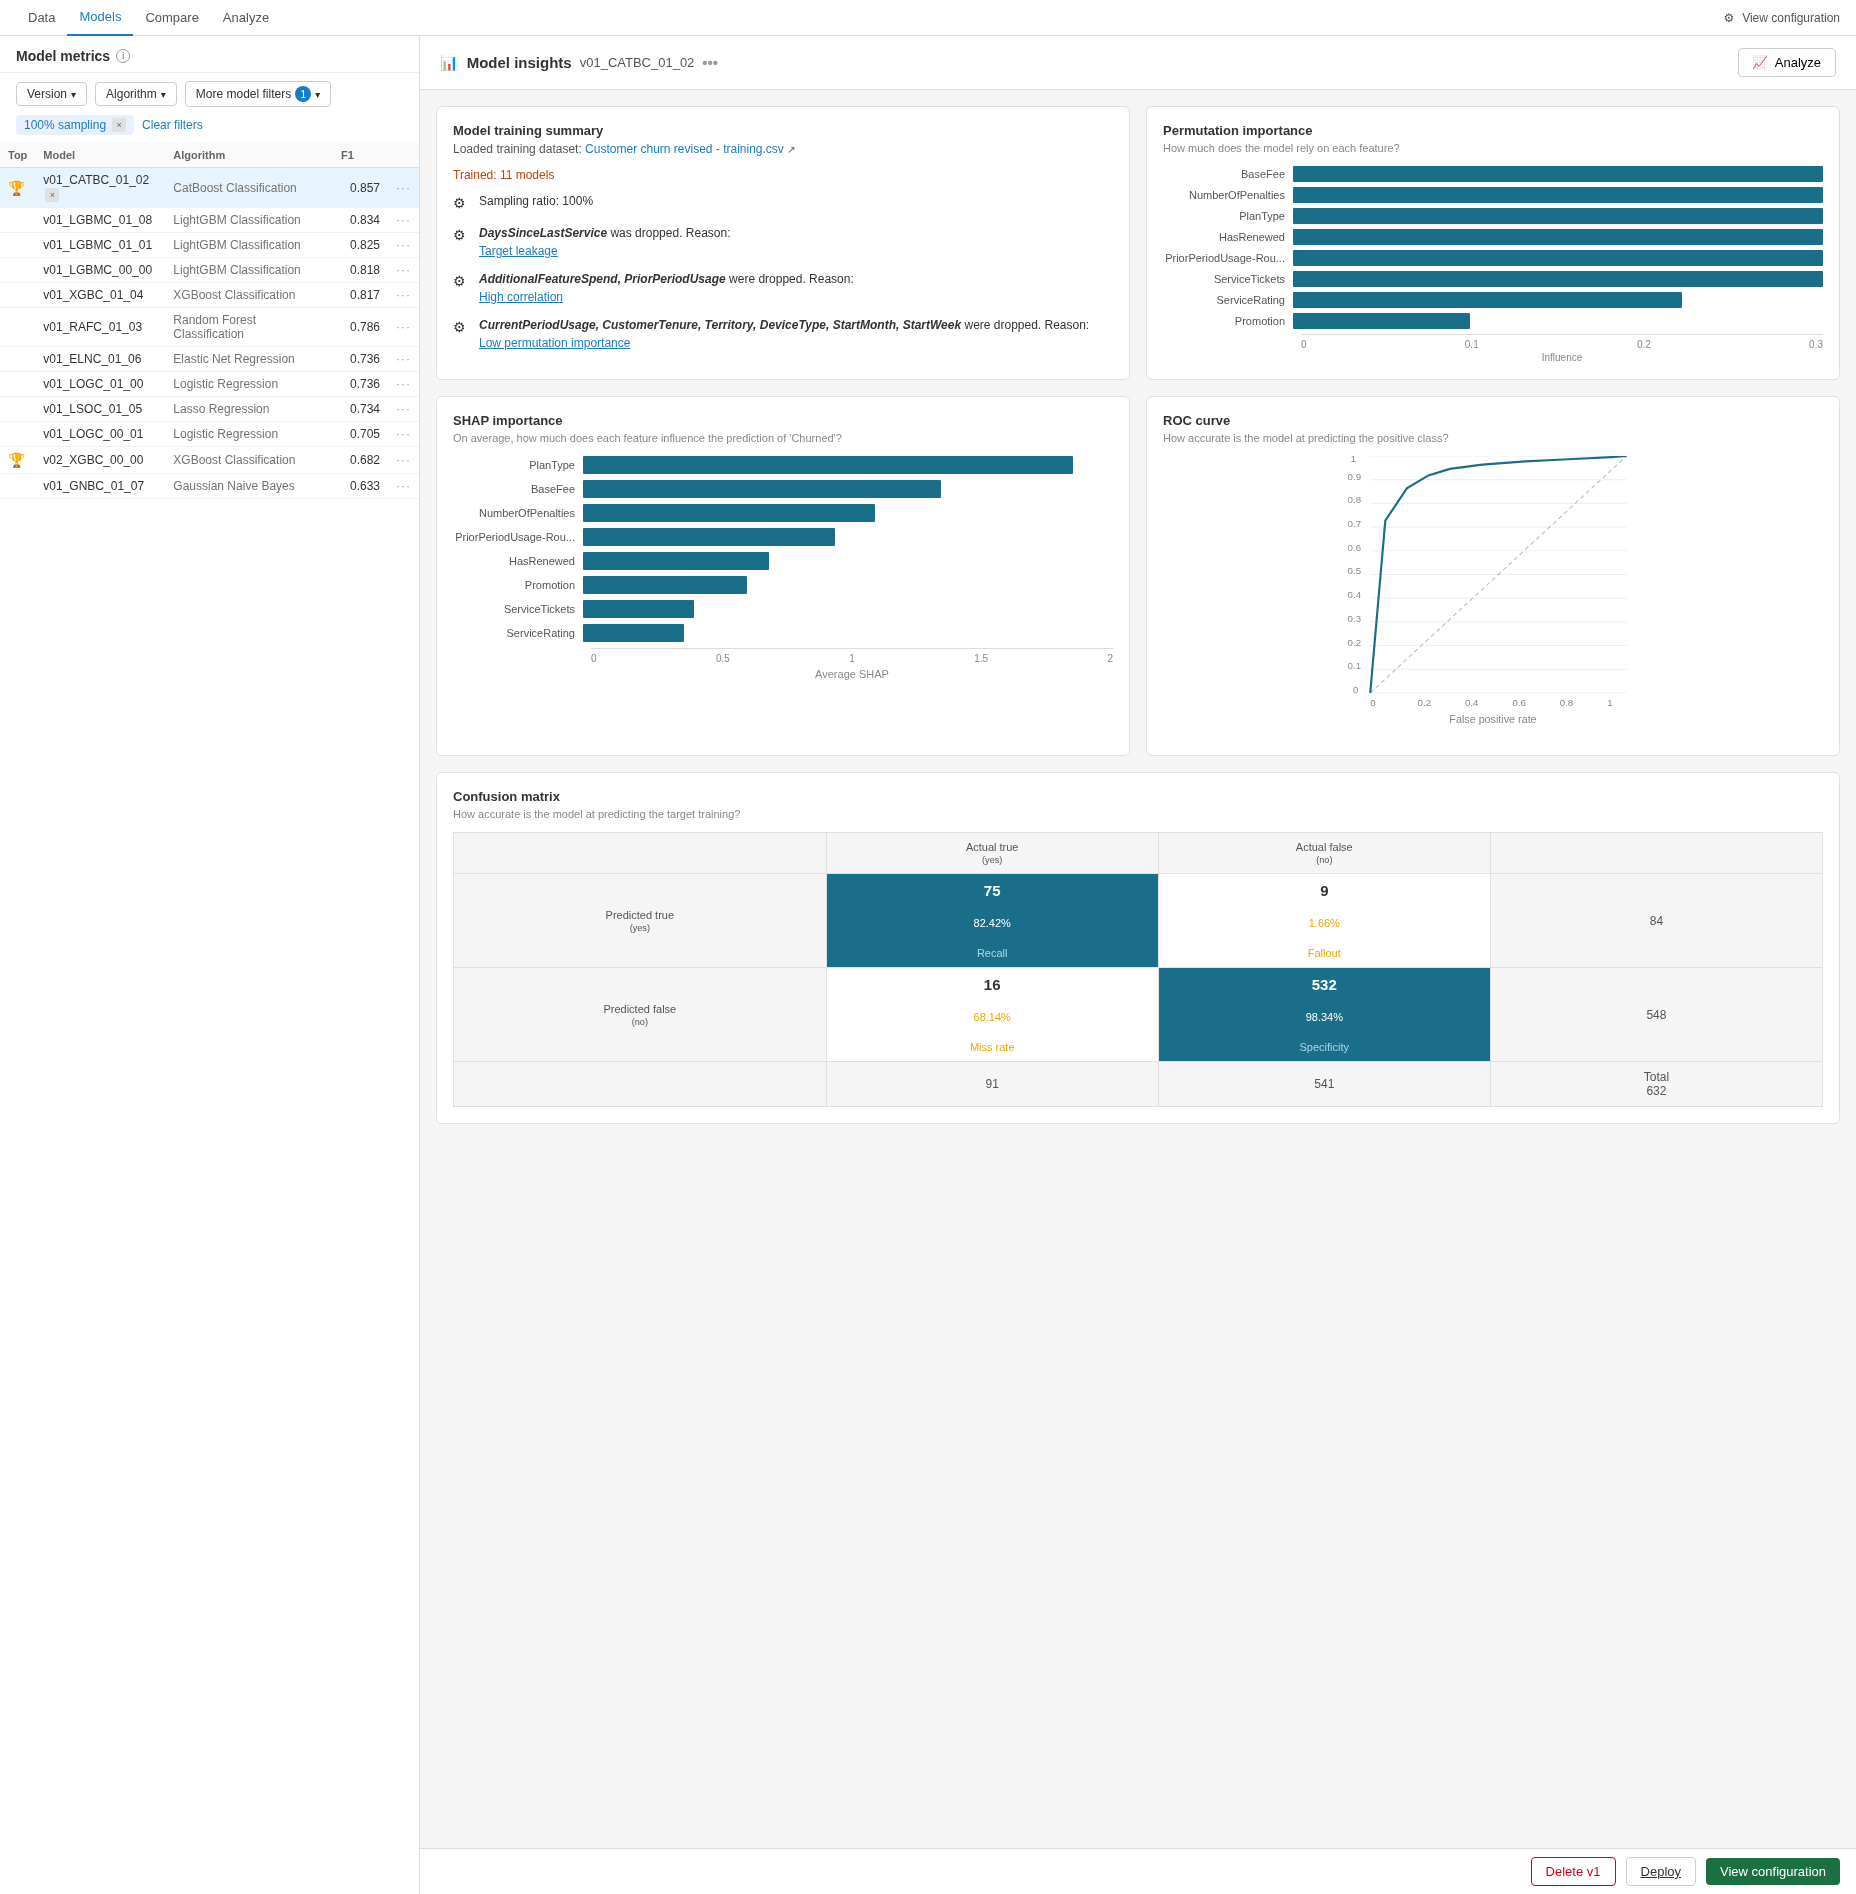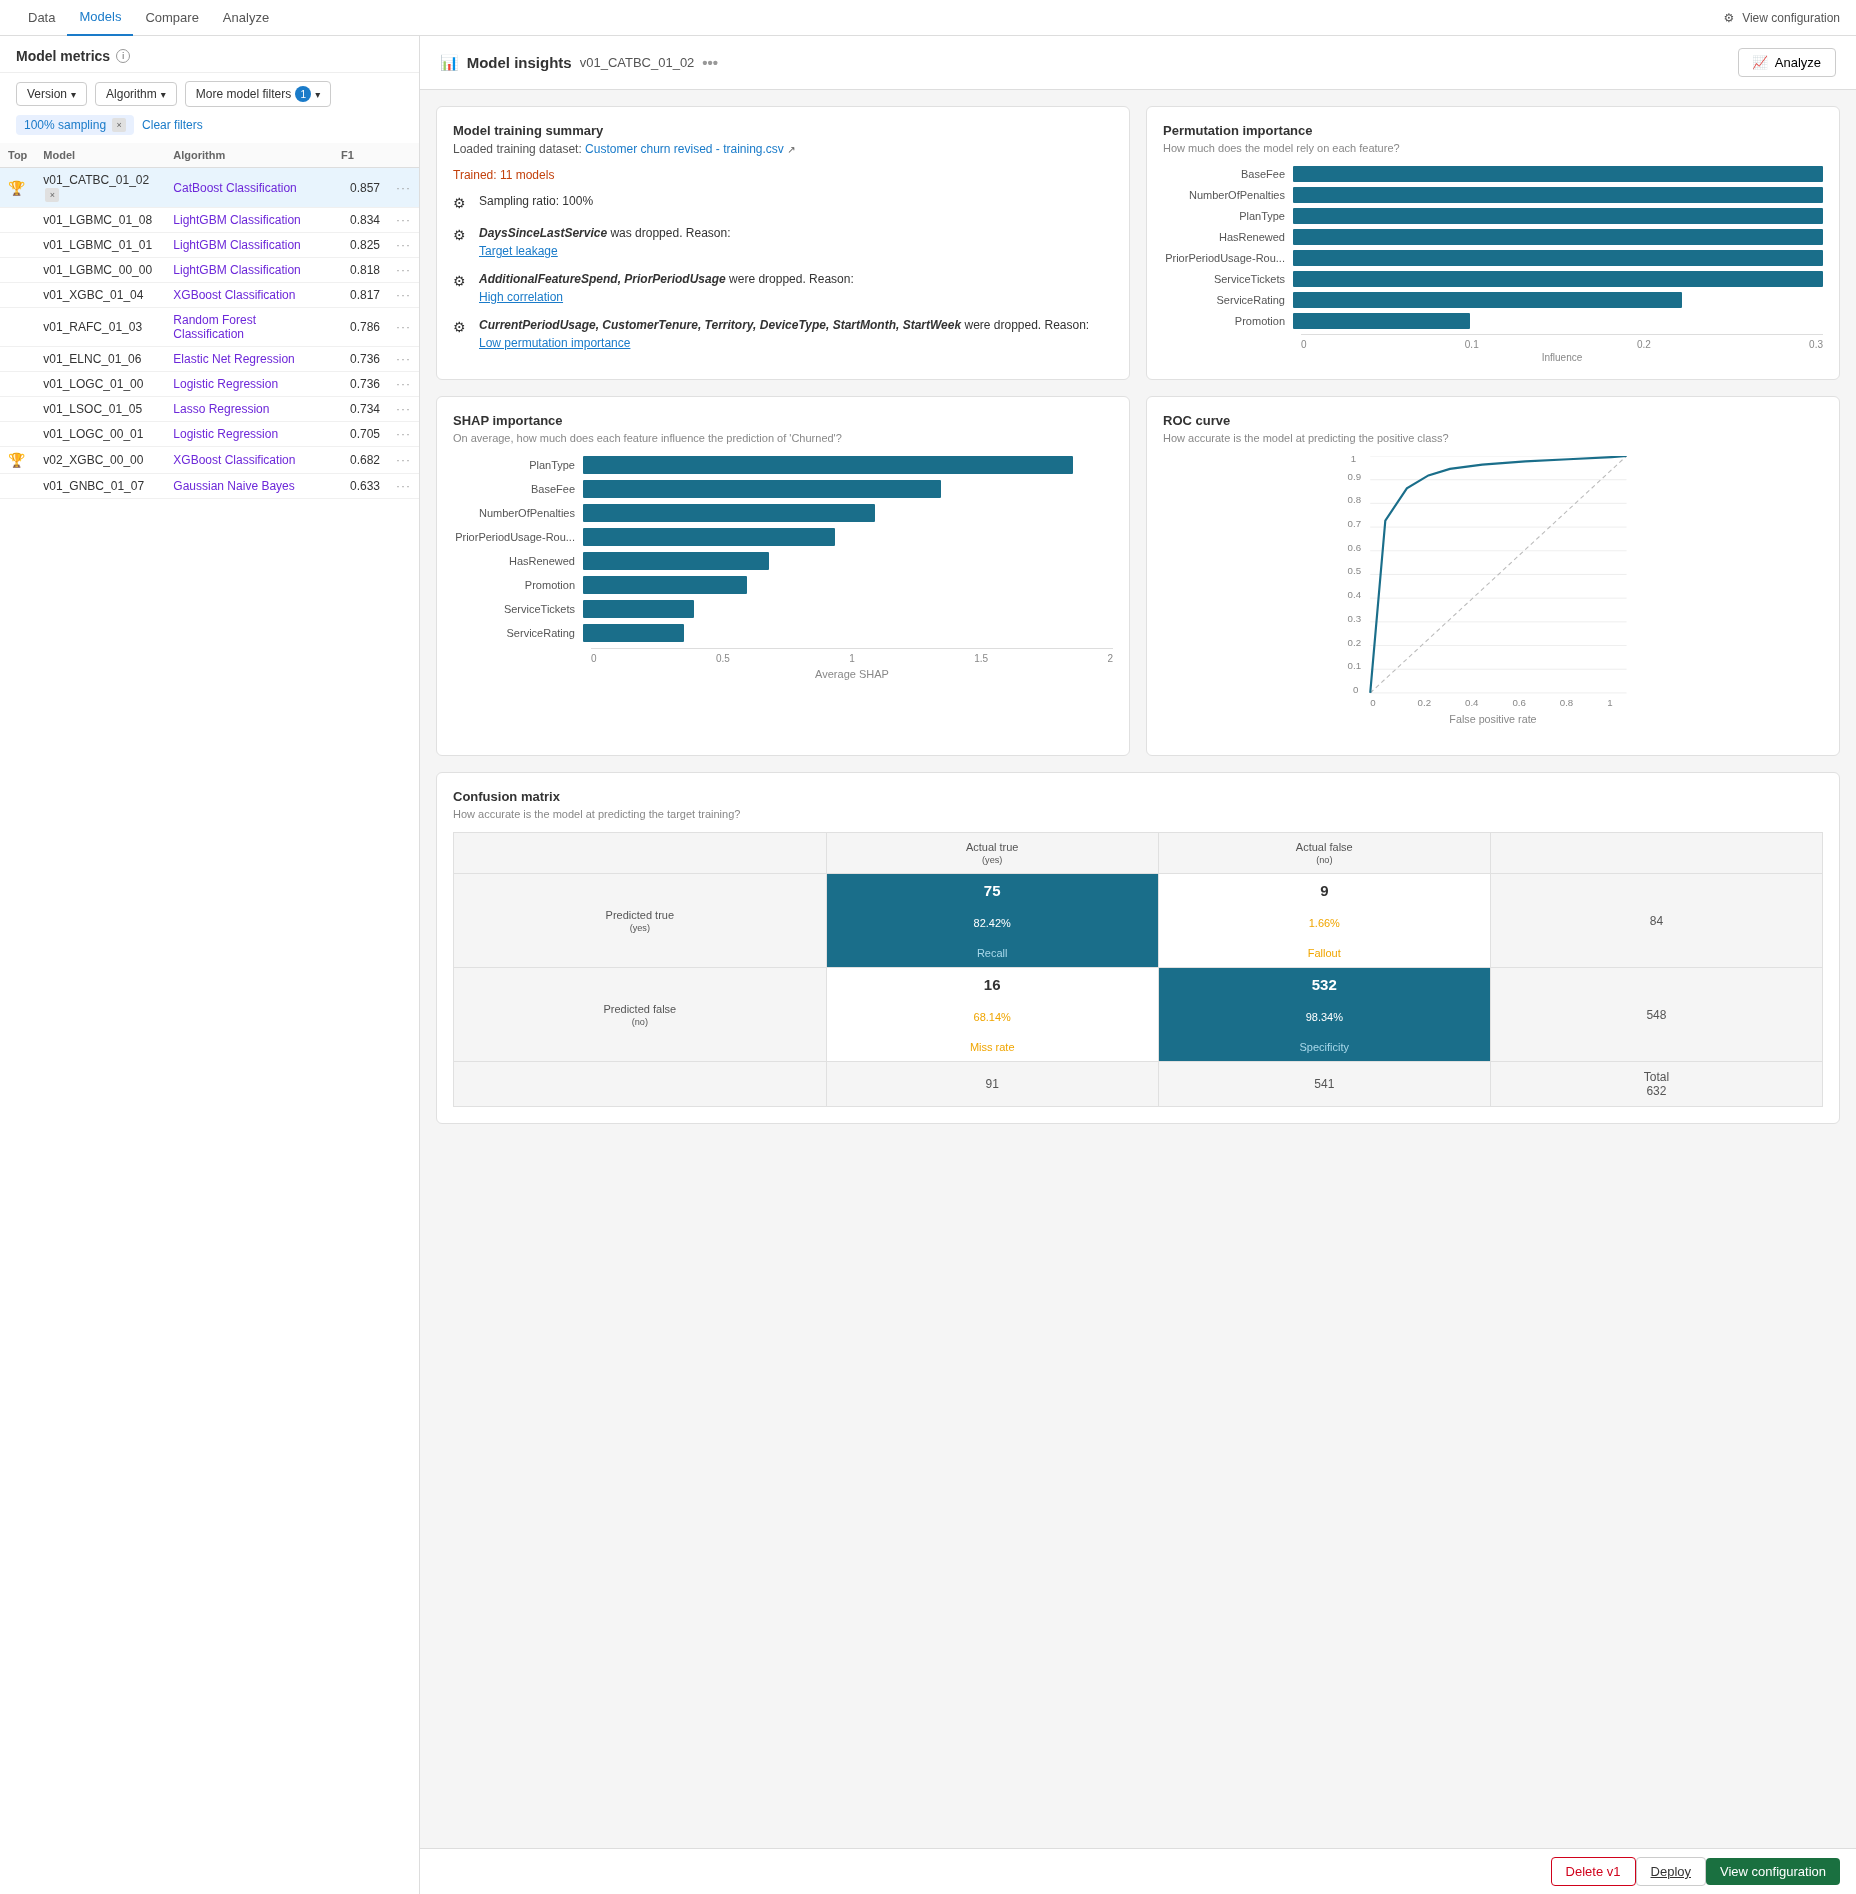--- a/index.html
+++ b/index.html
@@ -25,21 +25,21 @@
     .tag-filter .close { cursor: pointer; color: #666; }
     .btn-clear { background: none; border: none; color: #1a7bc9; cursor: pointer; font-size: 12px; }
     
     
     .models-table { flex: 1; overflow-y: auto; }
     .models-table table { width: 100%; border-collapse: collapse; }
     .models-table th { padding: 6px 8px; text-align: left; font-size: 11px; font-weight: 600; color: #666; border-bottom: 1px solid #ddd; background: #fafafa; position: sticky; top: 0; }
     .models-table td { padding: 5px 8px; font-size: 12px; border-bottom: 1px solid #f0f0f0; }
     .models-table tr.selected { background: #e8f4fd; }
     .model-name { font-weight: 500; color: #333; }
-    .algo-link { color: #6d28d9; cursor: pointer; }
+    .algo-link { color: #737373; cursor: pointer; }
     .f1-val { text-align: right; margin-top: 32px; }
     .top-icon { color: #ffa500; font-size: 14px; }
     .three-dots { color: #999; cursor: pointer; letter-spacing: 1px; }
     .col-top { width: 28px; }
     .col-model { width: 130px; }
     .col-f1 { width: 55px; text-align: right; }
     .col-actions { width: 30px; }
     
     
     .right-panel { flex: 1; overflow-y: auto; padding: 0; background: #f5f5f5; }
@@ -99,21 +99,21 @@
     .cm-false-neg { background: #fff; border: 1px solid #e0e0e0; }
     .cm-true-neg { background: #1a6e8a; color: #fff; }
     .cm-side { background: #f5f5f5; color: #555; }
     .cm-total { background: #f5f5f5; color: #555; }
     .cm-val { font-size: 15px; font-weight: 700; display: block; }
     .cm-pct { font-size: 11px; display: block; margin-top: 18px; }
     .cm-pct-orange { color: #f0a500; }
     .cm-corner { background: #f5f5f5; border-color: #e0e0e0; }
     
     
-    .bottom-bar { position: fixed; bottom: 0; right: 0; left: 420px; background: #fff; border-top: 1px solid #ddd; padding: 8px 16px; display: flex; justify-content: flex-end; align-items: center; }
+    .bottom-bar { position: fixed; bottom: 0; right: 0; left: 420px; background: #fff; border-top: 1px solid #ddd; padding: 8px 16px; display: flex; justify-content: flex-end; gap: 10px; align-items: center; }
     .btn-delete { padding: 6px 14px; background: #fff; border: 1px solid #d0021b; color: #d0021b; border-radius: 4px; cursor: pointer; font-size: 13px; }
     .btn-deploy { padding: 6px 14px; background: #fff; border: 1px solid #ccc; color: #333; border-radius: 4px; cursor: pointer; font-size: 13px; text-decoration: underline; }
     .btn-view-config { padding: 6px 14px; background: #1a7040; border: none; color: #fff; border-radius: 4px; cursor: pointer; font-size: 13px; }
     
     .info-icon { display: inline-flex; align-items: center; justify-content: center; width: 14px; height: 14px; border-radius: 50%; border: 1px solid #999; color: #999; font-size: 9px; cursor: pointer; }
     .badge { display: inline-flex; align-items: center; justify-content: center; min-width: 16px; height: 16px; background: #1a7bc9; color: #fff; border-radius: 8px; font-size: 10px; padding: 0 4px; }
 
     .x-mark { display: inline-block; width: 14px; height: 14px; background: #e0e0e0; border-radius: 2px; text-align: center; line-height: 14px; font-size: 9px; cursor: pointer; color: #666; margin-left: 2px; }
   </style>
 </head>

